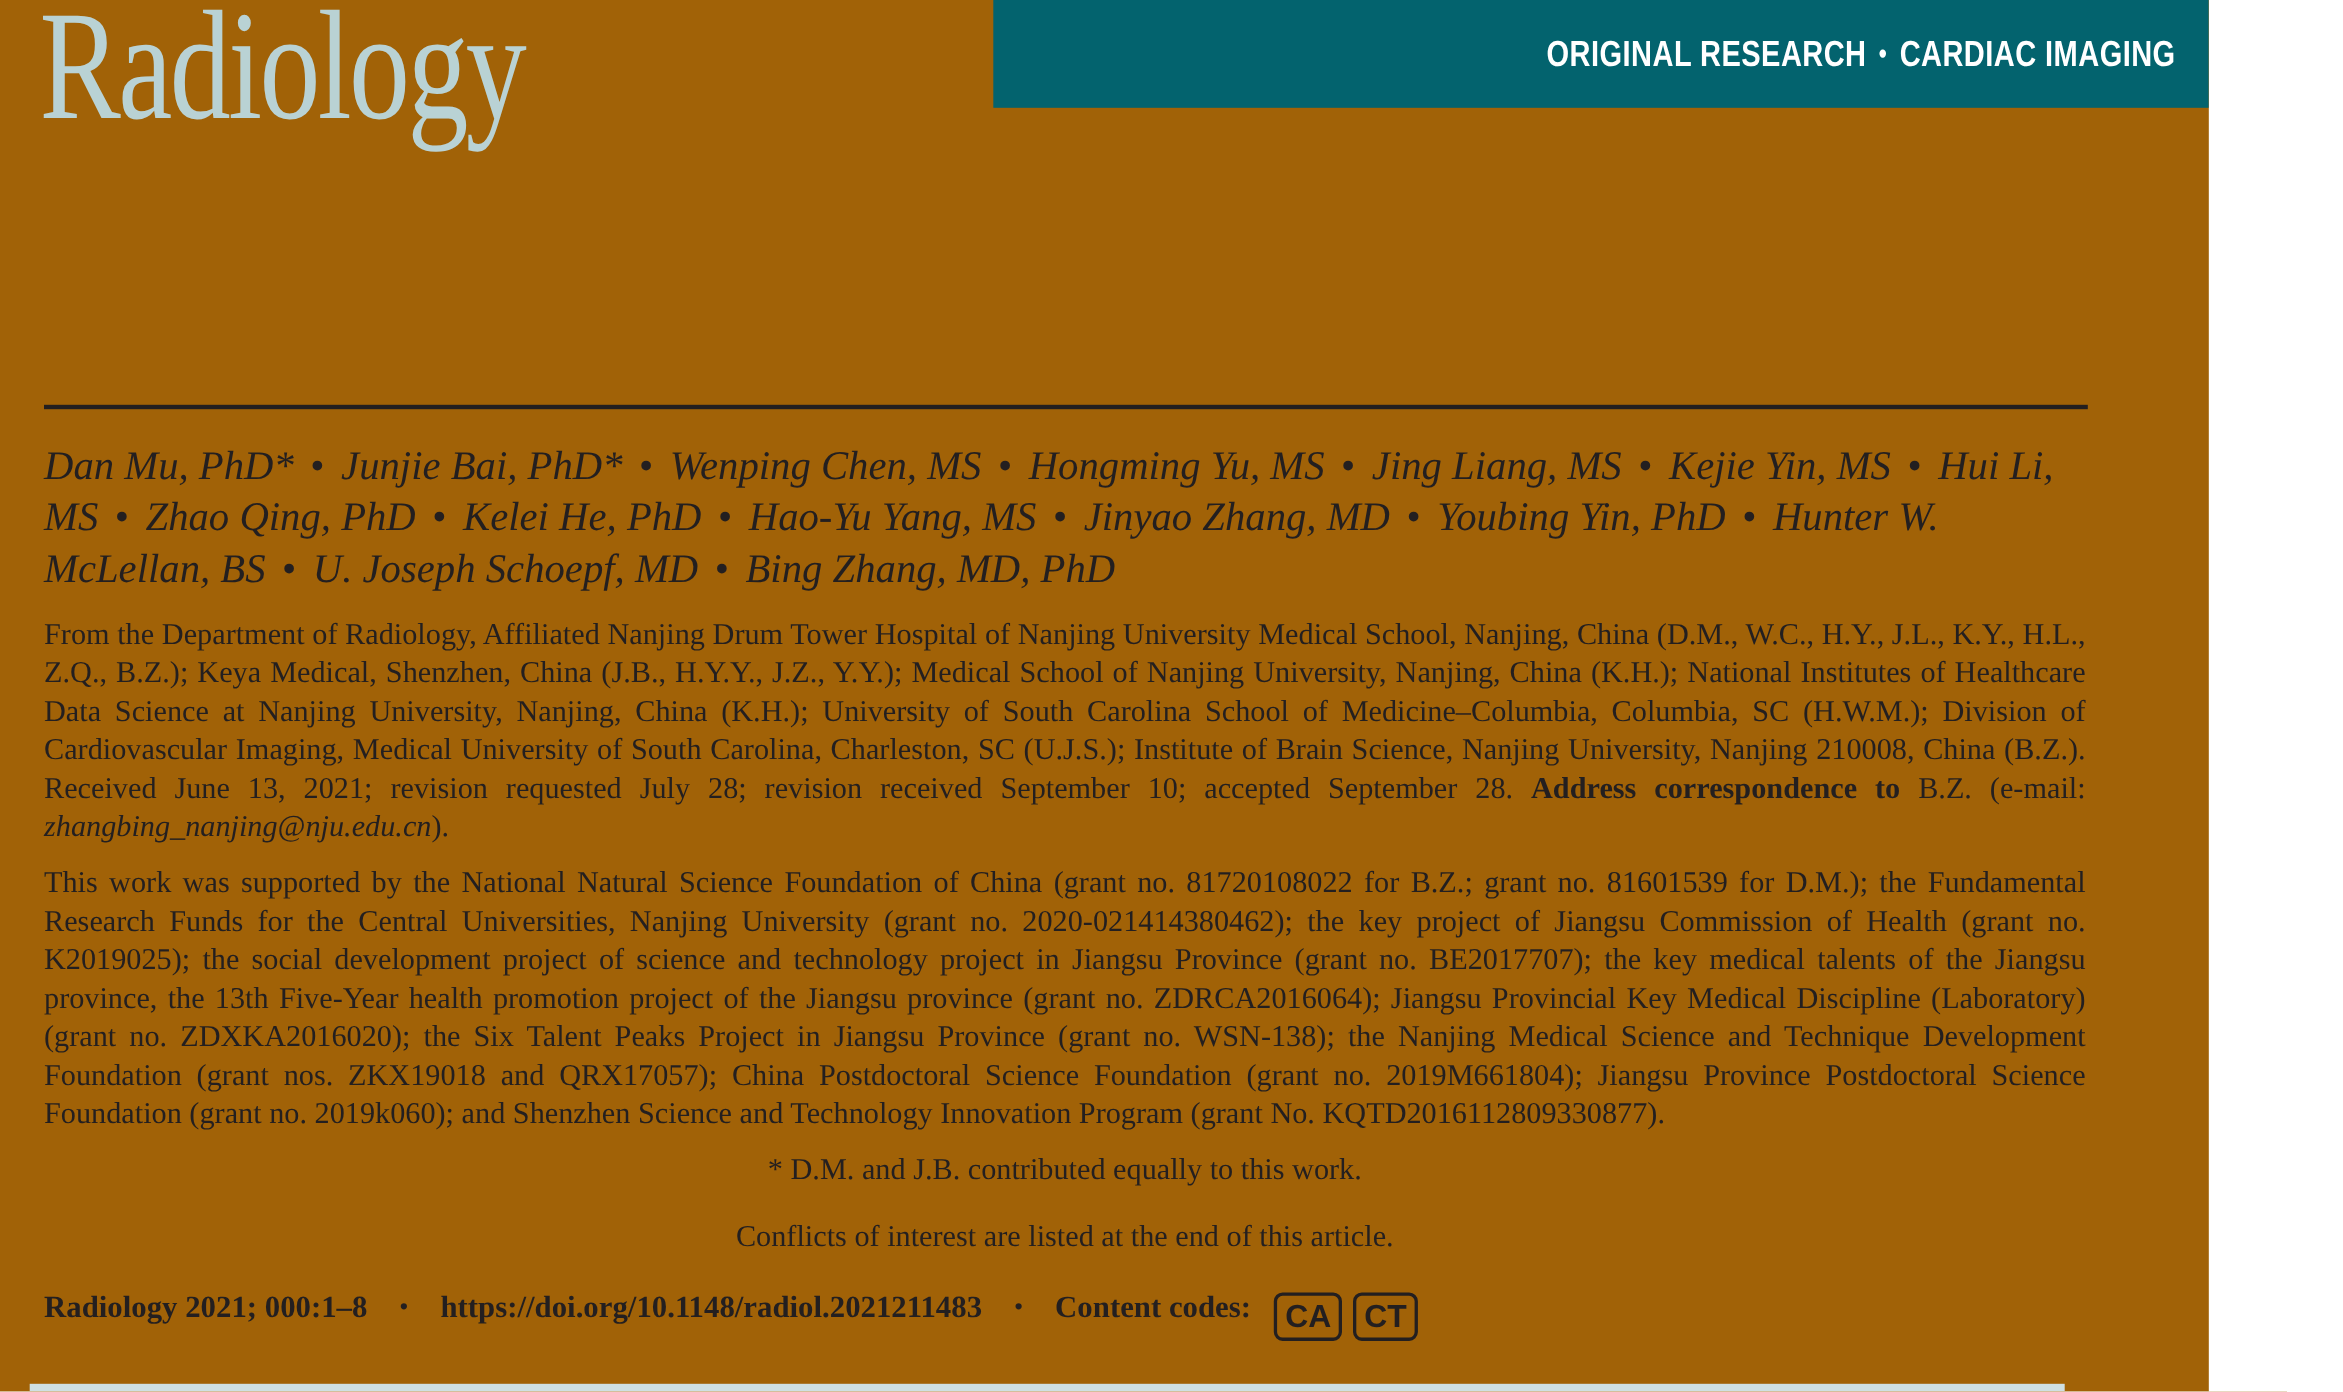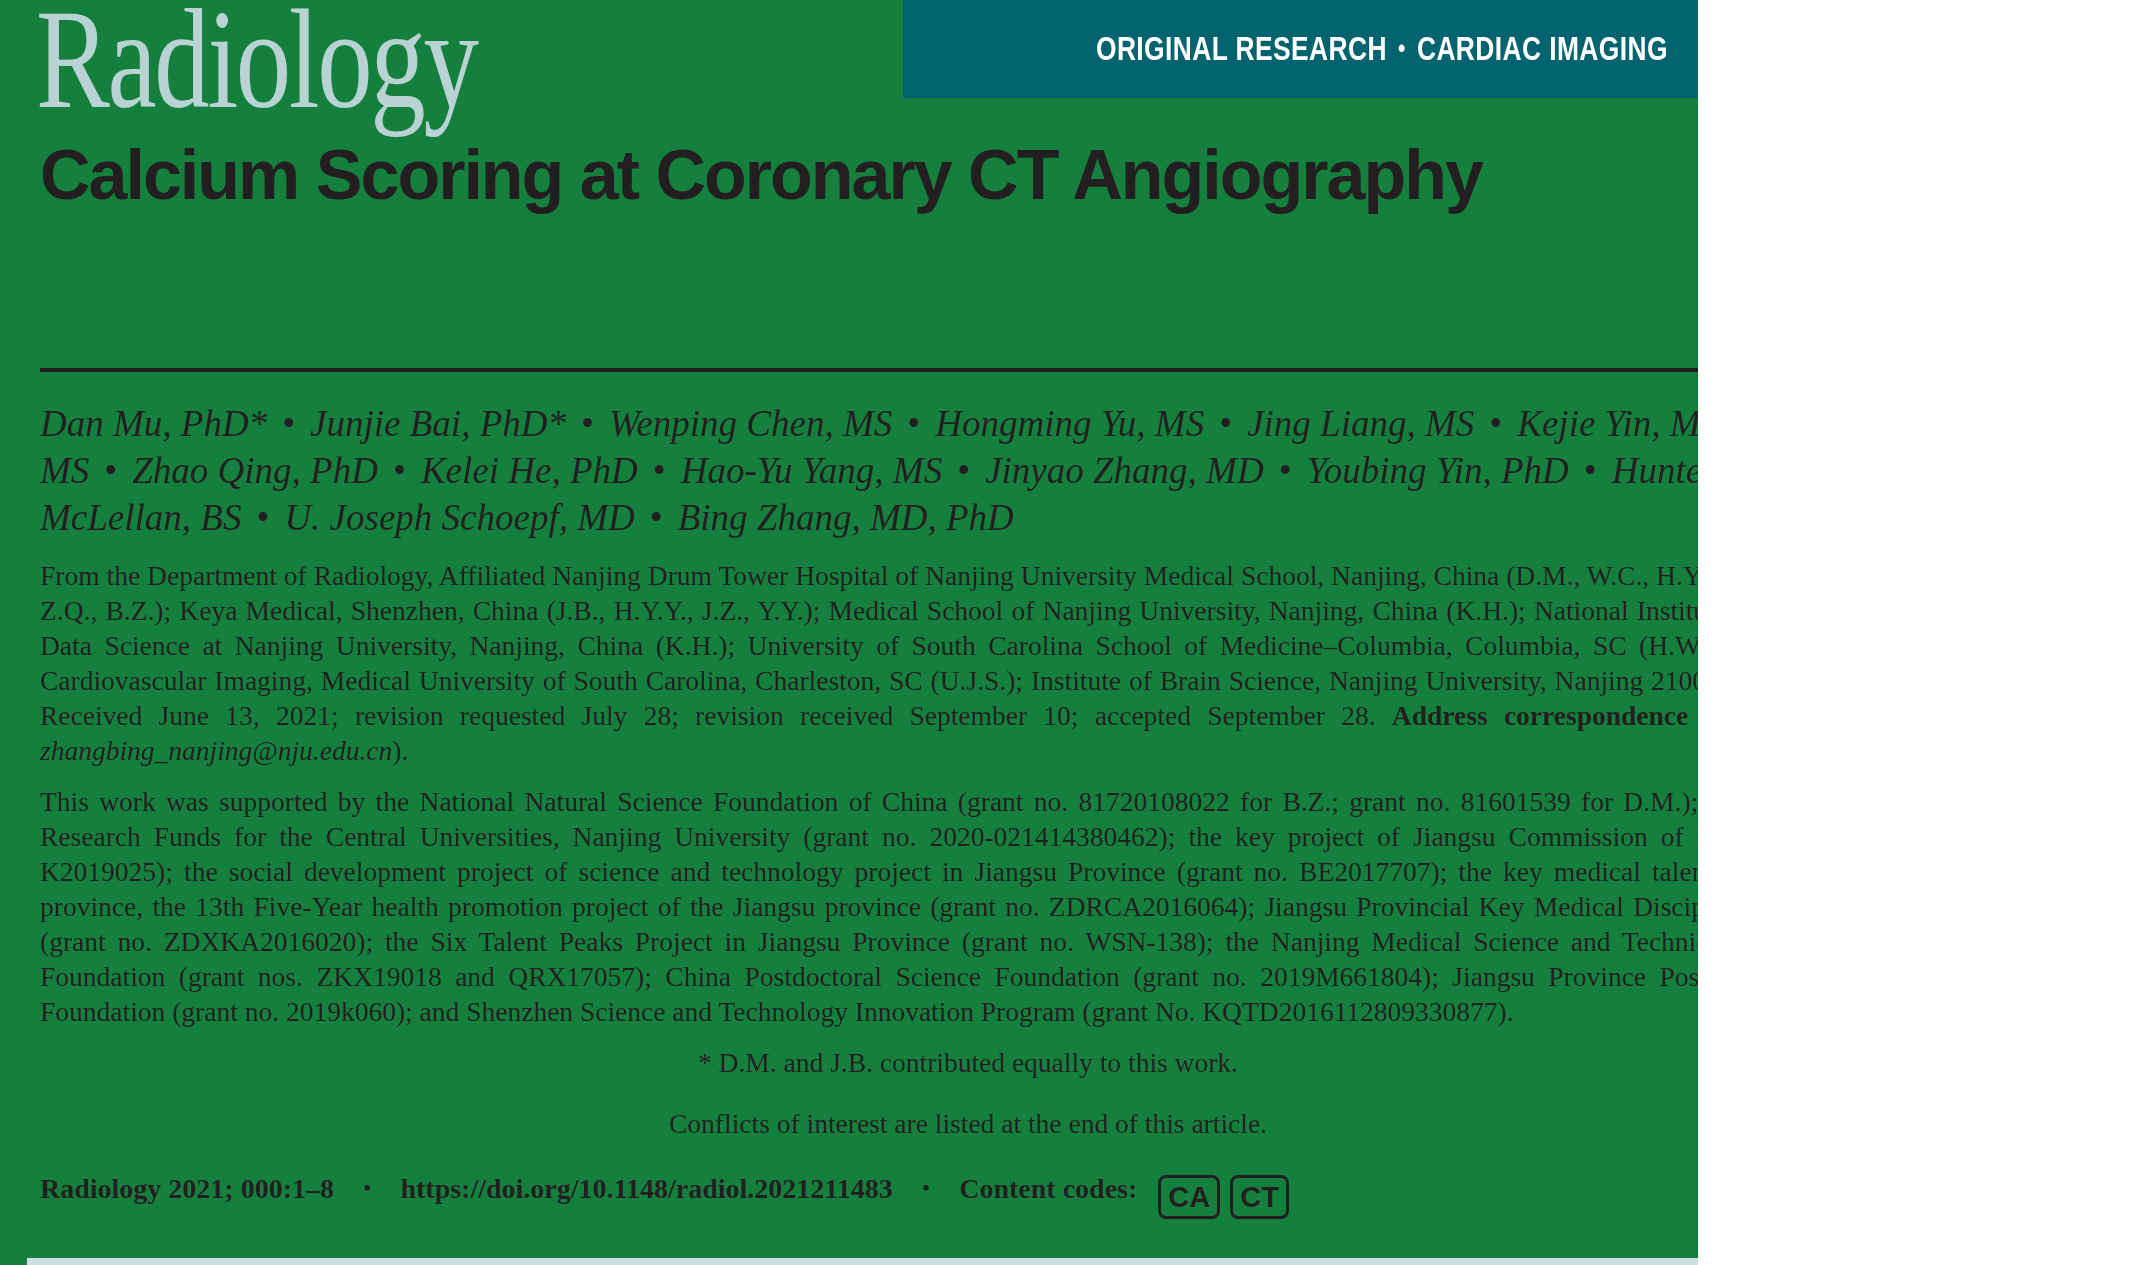--- a/index.html
+++ b/index.html
@@ -1,19 +1,19 @@
 <!DOCTYPE html>
 <html><head>
 <meta charset="utf-8">
 <style>
   html,body{margin:0;padding:0;background:#ffffff;}
   .page{
     position:relative;
-    width:1698px;height:1265px;
-    background:#15803d;
+    width:2008px;height:1265px;
+    background:#a16207;
     overflow:hidden;
     font-family:"Liberation Serif", serif;
     color:var(--ink,#231f20);
   }
   
   .logo{
     position:absolute;left:36px;top:-12px;
     font-family:"Liberation Serif", serif;
     font-size:142px;line-height:1;
     color:var(--logo,#b9d2d4);
@@ -97,21 +97,20 @@
     <span class="logo-text">Radiology</span>
   </div>
 
   <div class="banner">
     <span class="banner-text">
       <span>ORIGINAL RESEARCH</span><span class="banner-dot">•</span><span>CARDIAC IMAGING</span>
     </span>
   </div>
 
   <h1 class="title">
-    <span class="tline">Calcium Scoring at Coronary CT Angiography</span>
   </h1>
 
   <div class="rule"></div>
 
   <div class="authors"><span>Dan Mu, PhD*</span><span class="sep">•</span><span>Junjie Bai, PhD*</span><span class="sep">•</span><span>Wenping Chen, MS</span><span class="sep">•</span><span>Hongming Yu, MS</span><span class="sep">•</span><span>Jing Liang, MS</span><span class="sep">•</span><span>Kejie Yin, MS</span><span class="sep">•</span><span>Hui Li, MS</span><span class="sep">•</span><span>Zhao Qing, PhD</span><span class="sep">•</span><span>Kelei He, PhD</span><span class="sep">•</span><span>Hao-Yu Yang, MS</span><span class="sep">•</span><span>Jinyao Zhang, MD</span><span class="sep">•</span><span>Youbing Yin, PhD</span><span class="sep">•</span><span>Hunter W. McLellan, BS</span><span class="sep">•</span><span>U. Joseph Schoepf, MD</span><span class="sep">•</span><span>Bing Zhang, MD, PhD</span></div>
 
   <div class="textcol">
     <p class="body aff"><span class="normal">From the Department of Radiology, Affiliated Nanjing Drum Tower Hospital of Nanjing University Medical School, Nanjing, China (D.M., W.C., H.Y., J.L., K.Y., H.L., Z.Q., B.Z.); Keya Medical, Shenzhen, China (J.B., H.Y.Y., J.Z., Y.Y.); Medical School of Nanjing University, Nanjing, China (K.H.); National Institutes of Healthcare Data Science at Nanjing University, Nanjing, China (K.H.); University of South Carolina School of Medicine–Columbia, Columbia, SC (H.W.M.); Division of Cardiovascular Imaging, Medical University of South Carolina, Charleston, SC (U.J.S.); Institute of Brain Science, Nanjing University, Nanjing 210008, China (B.Z.). Received June 13, 2021; revision requested July 28; revision received September 10; accepted September 28. </span><span class="bold">Address correspondence to </span><span class="normal">B.Z. (e-mail: </span><span class="italic">zhangbing_nanjing@nju.edu.cn</span><span class="normal">).</span></p>
     <p class="body funding">This work was supported by the National Natural Science Foundation of China (grant no. 81720108022 for B.Z.; grant no. 81601539 for D.M.); the Fundamental Research Funds for the Central Universities, Nanjing University (grant no. 2020-021414380462); the key project of Jiangsu Commission of Health (grant no. K2019025); the social development project of science and technology project in Jiangsu Province (grant no. BE2017707); the key medical talents of the Jiangsu province, the 13th Five-Year health promotion project of the Jiangsu province (grant no. ZDRCA2016064); Jiangsu Provincial Key Medical Discipline (Laboratory) (grant no. ZDXKA2016020); the Six Talent Peaks Project in Jiangsu Province (grant no. WSN-138); the Nanjing Medical Science and Technique Development Foundation (grant nos. ZKX19018 and QRX17057); China Postdoctoral Science Foundation (grant no. 2019M661804); Jiangsu Province Postdoctoral Science Foundation (grant no. 2019k060); and Shenzhen Science and Technology Innovation Program (grant No. KQTD2016112809330877).</p>
     <p class="body note">* D.M. and J.B. contributed equally to this work.</p>

